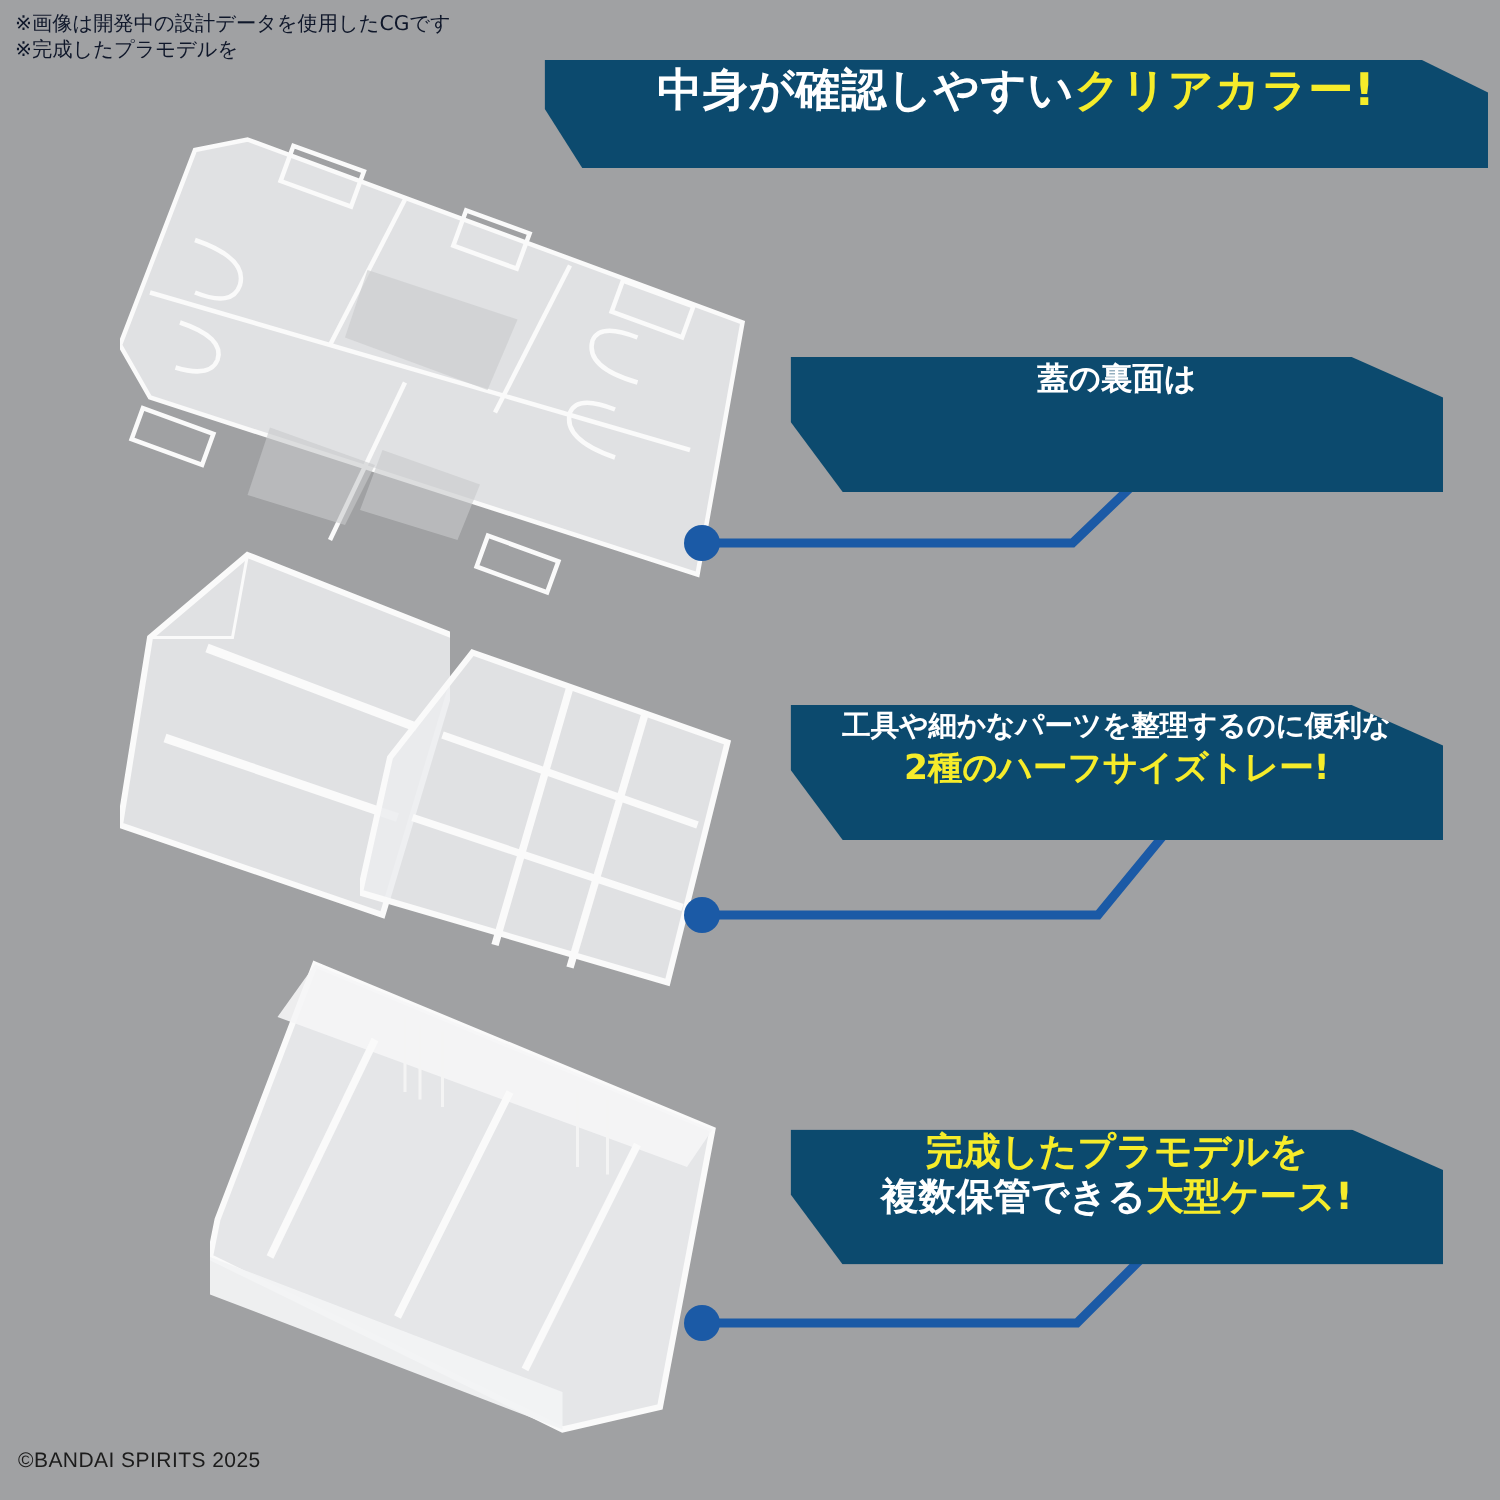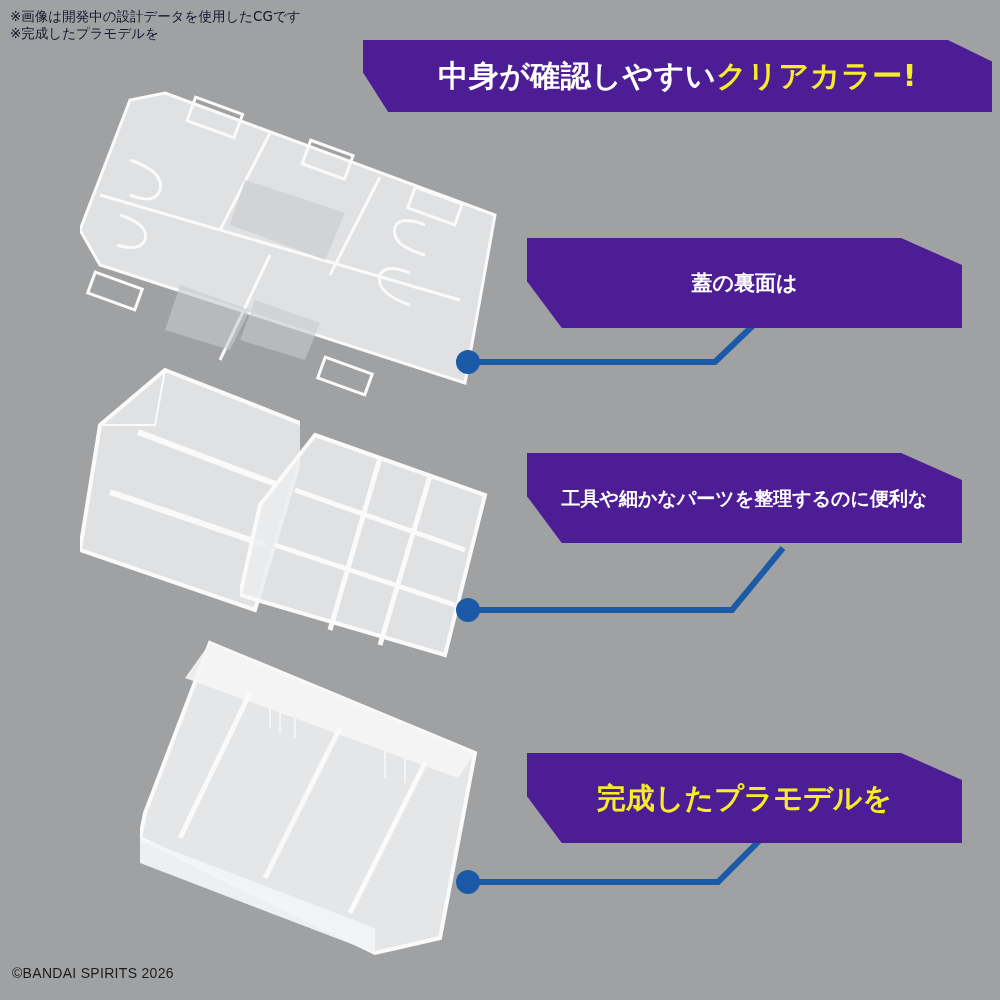--- a/index.html
+++ b/index.html
@@ -11,38 +11,38 @@
   .disclaimer {
     position:absolute; left:10px; top:8px;
     font-size:13.5px; line-height:17px; color:#0f172a;
   }
   .copyright {
     position:absolute; left:12px; top:965px;
     font-size:14px; color:#1c1c1c; letter-spacing:0.3px;
     font-family:"Liberation Sans Narrow","Liberation Sans", sans-serif;
   }
   .banner {
-    position:absolute; background:#4c1d95; color:#fff;
+    position:absolute; background:#0c4a6e; color:#fff;
     font-weight:bold; text-align:center;
-    display:flex; flex-direction:column; justify-content:center; align-items:center;
+    display:flex; flex-direction:column; justify-content:flex-start; align-items:center;
   }
   .banner-top {
     left:363px; top:40px; width:629px; height:72px;
     clip-path:polygon(0 0, 93% 0, 100% 30%, 100% 100%, 4% 100%, 0 45%);
     font-size:30px; letter-spacing:0.5px;
   }
   .callout {
     left:527px; width:435px; height:90px;
     clip-path:polygon(0 0, 86% 0, 100% 30%, 100% 100%, 8% 100%, 0 48%);
     font-size:21px; line-height:28px;
   }
   .c1 { top:238px; }
-  .c2 { top:453px; font-size:19px; }
+  .c2 { top:470px; font-size:19px; }
   .c2 .l2 { font-size:23px; }
-  .c3 { top:753px; font-size:29px; line-height:30px; }
+  .c3 { top:753px; font-size:25px; line-height:30px; }
   .yellow { color:#f6ec2a; }
   .white { color:#ffffff; }
   svg.leaders { position:absolute; left:0; top:0; }
   .product { position:absolute; }
 </style>
 </head>
 <body>
 
 <div class="disclaimer">
   <div>※画像は開発中の設計データを使用したCGです</div>
@@ -130,19 +130,23 @@
     <span class="white">中身が確認しやすい</span><span class="yellow">クリアカラー!</span>
   </div>
 </div>
 
 <div class="banner callout c1">
   <div class="white">蓋の裏面は</div>
 </div>
 
 <div class="banner callout c2">
   <div class="white">工具や細かなパーツを整理するのに便利な</div>
+  <div class="yellow l2">2種のハーフサイズトレー!</div>
 </div>
 
 <div class="banner callout c3">
   <div class="yellow">完成したプラモデルを</div>
+  <div>
+    <span class="white">複数保管できる</span><span class="yellow">大型ケース!</span>
+  </div>
 </div>
 
-<div class="copyright">©BANDAI SPIRITS 2026</div>
+<div class="copyright">©BANDAI SPIRITS 2025</div>
 
 </body></html>

